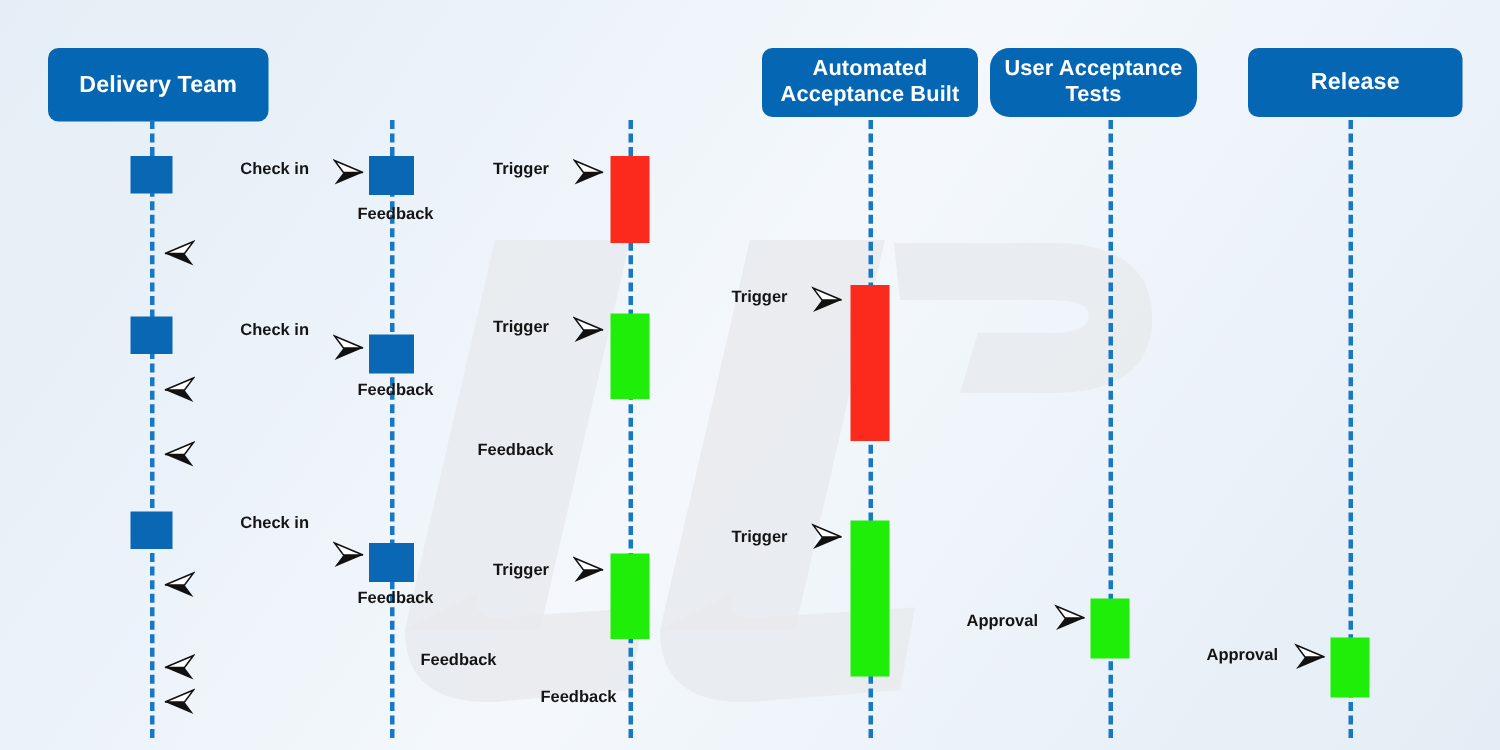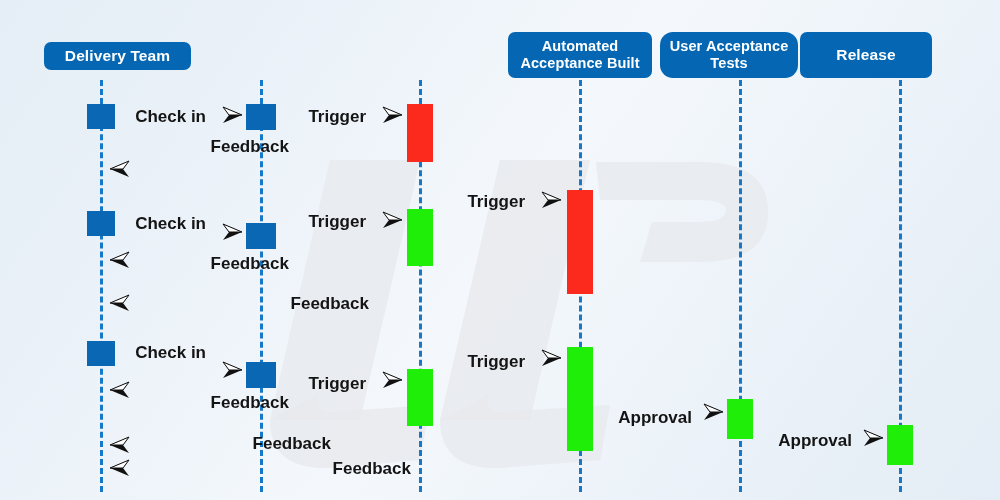--- a/index.html
+++ b/index.html
@@ -27,21 +27,21 @@
   .lifeline{
     position:absolute;width:0;border-left:3px dashed #1878c8;
   }
   
   .bar{position:absolute;}
   .bar.blue{background:#0a67b3;}
   .bar.red{background:#fb2a1d;}
   .bar.green{background:#1fee08;}
   
   .msg{
-    position:absolute;font-size:17px;font-weight:bold;color:#141414;
+    position:absolute;font-size:11px;font-weight:bold;color:#141414;
     white-space:nowrap;line-height:1;
   }
   .msg.r{text-align:right;}
   
   .arrow{position:absolute;width:22px;height:20px;}
   .arrow svg{display:block;width:100%;height:100%;}
 </style>
 </head>
 <body>
 
@@ -51,30 +51,30 @@
     <g fill="#e7eaed">
       <path d="M330 160 L420 160 L360 420 L270 420 Z" opacity="0.85"></path>
       <path d="M270 420 Q270 470 330 468 L420 460 L430 405 L330 412 Q315 412 318 395 Z" opacity="0.85"></path>
       <path d="M500 160 L590 160 L530 420 L440 420 Z" opacity="0.85"></path>
       <path d="M440 420 Q440 470 500 468 L600 460 L610 405 L500 412 Q485 412 488 395 Z" opacity="0.85"></path>
       <path d="M600 165 Q600 165 640 163 L700 163 Q700 163 690 200 L640 200 Z" opacity="0"></path>
       <path d="M596 162 L700 162 Q770 162 768 215 Q766 262 700 262 L640 262 L652 222 L700 222 Q726 222 726 210 Q726 200 700 200 L600 200 Z" opacity="0.85"></path>
     </g>
   </svg>
 
-  <div class="hdr" style="left:44px;top:32px;width:147px;height:28px;margin-top:10px;">
+  <div class="hdr" style="left:32px;top:32px;width:147px;height:49px;">
     <span>Delivery Team</span>
   </div>
   <div class="hdr two-line" style="left:508px;top:32px;width:144px;height:46px;">
     <span>Automated Acceptance Built</span>
   </div>
   <div class="hdr two-line" style="left:660px;top:32px;width:138px;height:46px;border-radius:13px;">
     <span>User Acceptance Tests</span>
   </div>
-  <div class="hdr" style="left:800px;top:32px;width:132px;height:46px;align-items:center;">
+  <div class="hdr" style="left:832px;top:32px;width:143px;height:46px;align-items:center;">
     <span>Release</span>
   </div>
 
   <div class="lifeline" style="left:100px;top:80px;height:412px;"></div>
   <div class="lifeline" style="left:260px;top:80px;height:412px;"></div>
   <div class="lifeline" style="left:419px;top:80px;height:412px;"></div>
   <div class="lifeline" style="left:579px;top:80px;height:412px;"></div>
   <div class="lifeline" style="left:739px;top:80px;height:412px;"></div>
   <div class="lifeline" style="left:899px;top:80px;height:412px;"></div>
 

